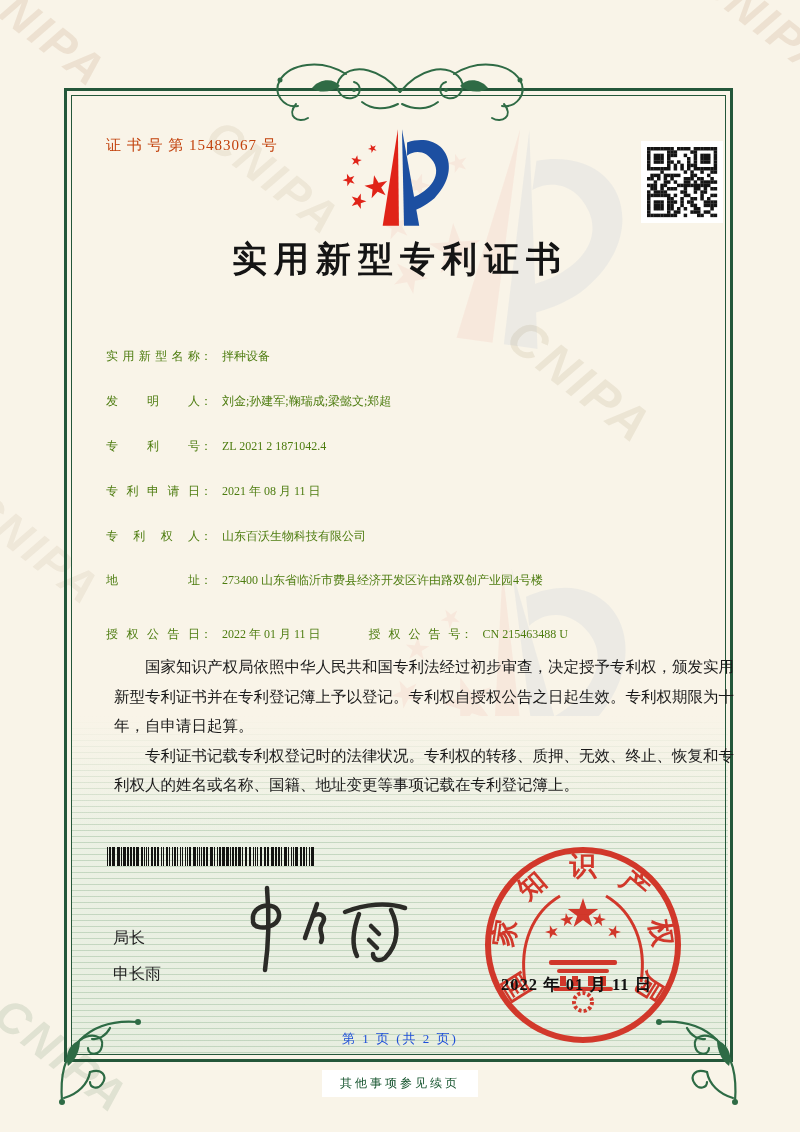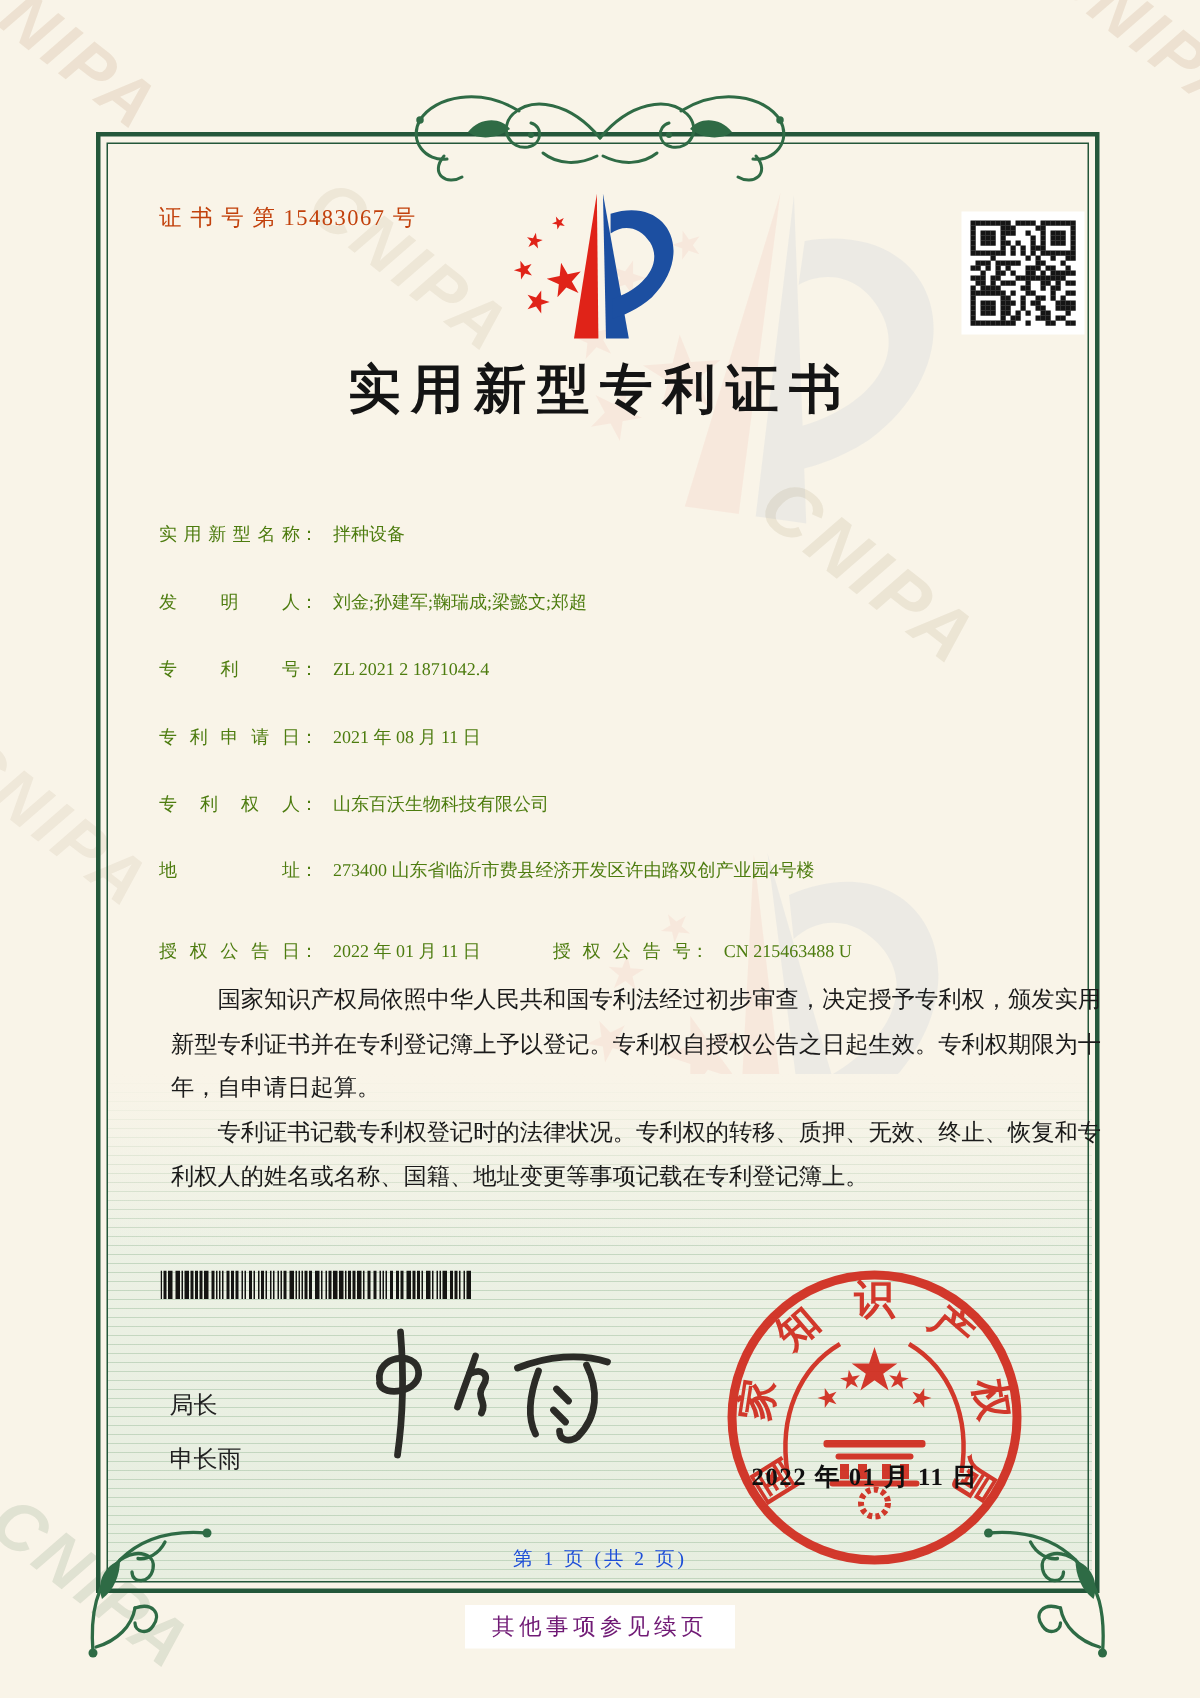--- a/index.html
+++ b/index.html
@@ -62,22 +62,22 @@
   .signer { position:absolute; left:113px; top:908px; font-size:16px; color:#222; line-height:36px;margin-top:12px; }
   .signature { position:absolute; left:225px; top:882px; }
 
   .seal { position:absolute; left:478px; top:840px; }
   .seal-date { position:absolute; left:501px; top:974px; font-size:16.5px; font-weight:bold;
                letter-spacing:1px; color:#101010; }
 
   .page-number { position:absolute; left:0; width:800px; top:1030px; text-align:center;
                  font-size:13px; color:#1d4ed8; letter-spacing:2px; }
   .note-wrap { position:absolute; left:0; width:800px; top:1070px; text-align:center; }
-  .note { display:inline-block; background:#ffffff; padding:5px 18px; font-size:15px;
-          letter-spacing:3px; color:#701a75; }
+  .note { display:inline-block; background:#ffffff; padding:5px 18px; font-size:12px;
+          letter-spacing:3px; color:#14532d; }
 </style>
 </head>
 <body>
 
 <div class="page">
 
   <svg width="0" height="0" style="position:absolute">
     <defs>
       <path id="star5" d="M0,-1 L0.2245,-0.309 0.951,-0.309 0.363,0.118 0.588,0.809 0,0.382 -0.588,0.809 -0.363,0.118 -0.951,-0.309 -0.2245,-0.309 Z"></path>
       <g id="cnipa-logo">

